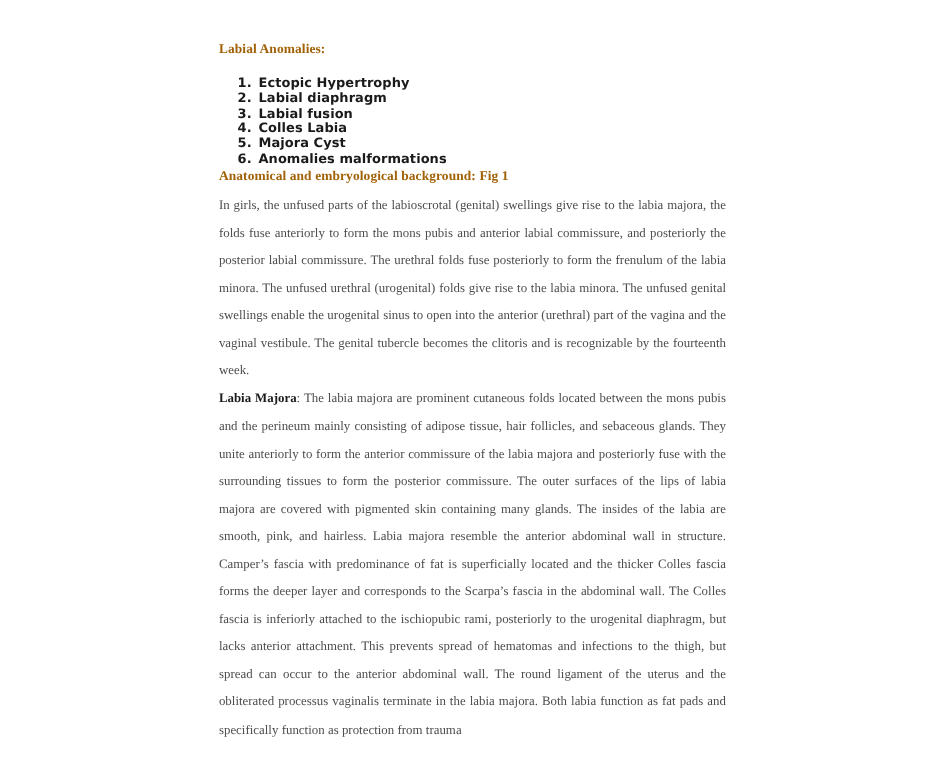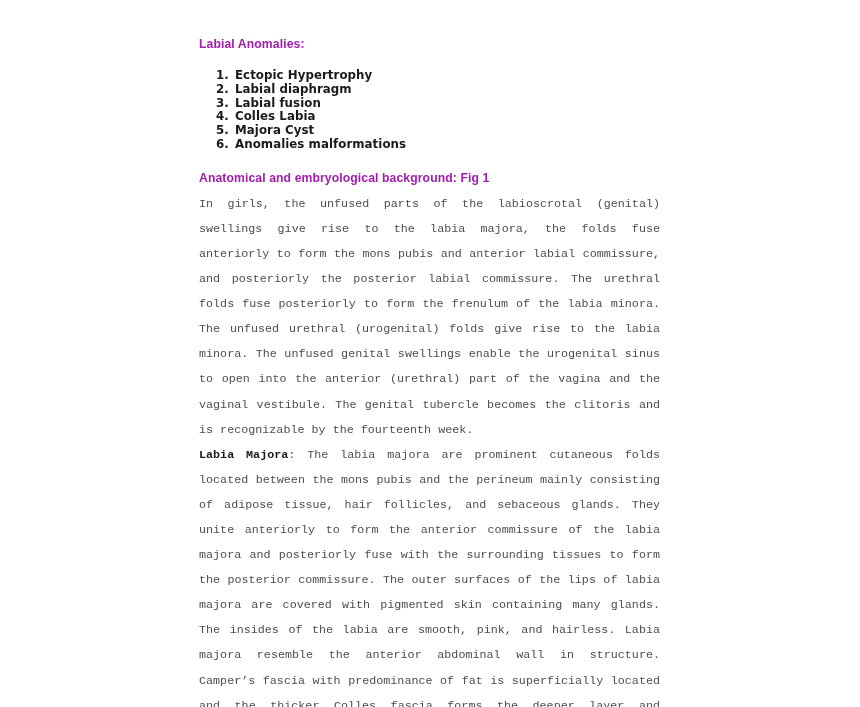--- a/index.html
+++ b/index.html
@@ -22,25 +22,25 @@
   }
 
   #content {
     position: absolute;
     left: 199px;
     top: 36px;
     width: 461px;
   }
 
   .section-heading {
-    font-family: Liberation Sans, sans-serif;
+    font-family: Liberation Serif, serif;
     font-weight: bold;
     font-size: 12.2px;
     line-height: 16px;
-    color: #a21caf;
+    color: #a16207;
     letter-spacing: 0.1px;
     margin: 0;
     text-align: left;
   }
 
   #anomalies-list {
     list-style: none;
     margin: 0;
     padding: 0;
     margin-top: 17px;
@@ -59,25 +59,24 @@
 
   #anomalies-list li .li-num {
     position: absolute;
     left: 17px;
     top: 0;
     width: 16px;
     text-align: left;
   }
 
   #background-heading {
-    margin-top: 18px;
   }
 
   .body-par {
-    font-family: Liberation Mono, monospace;
+    font-family: Liberation Serif, serif;
     font-size: 11.7px;
     line-height: 25.1px;
     color: #4d4d4d;
     text-align: justify;
     text-justify: inter-word;
     margin: 0;
     letter-spacing: 0.02px;
     -webkit-hyphens: none;
     hyphens: none;
   }

